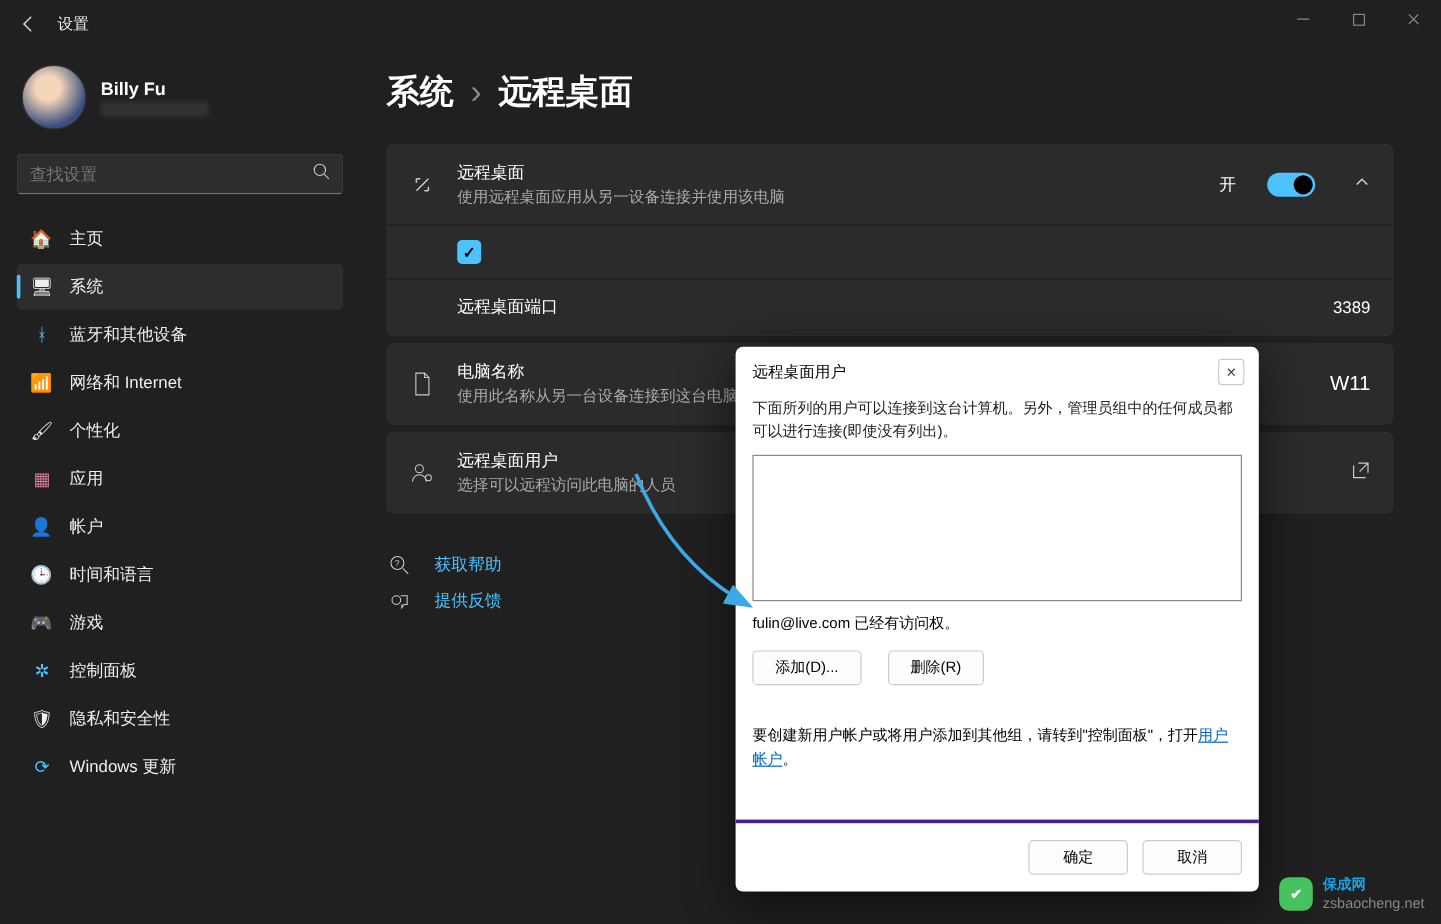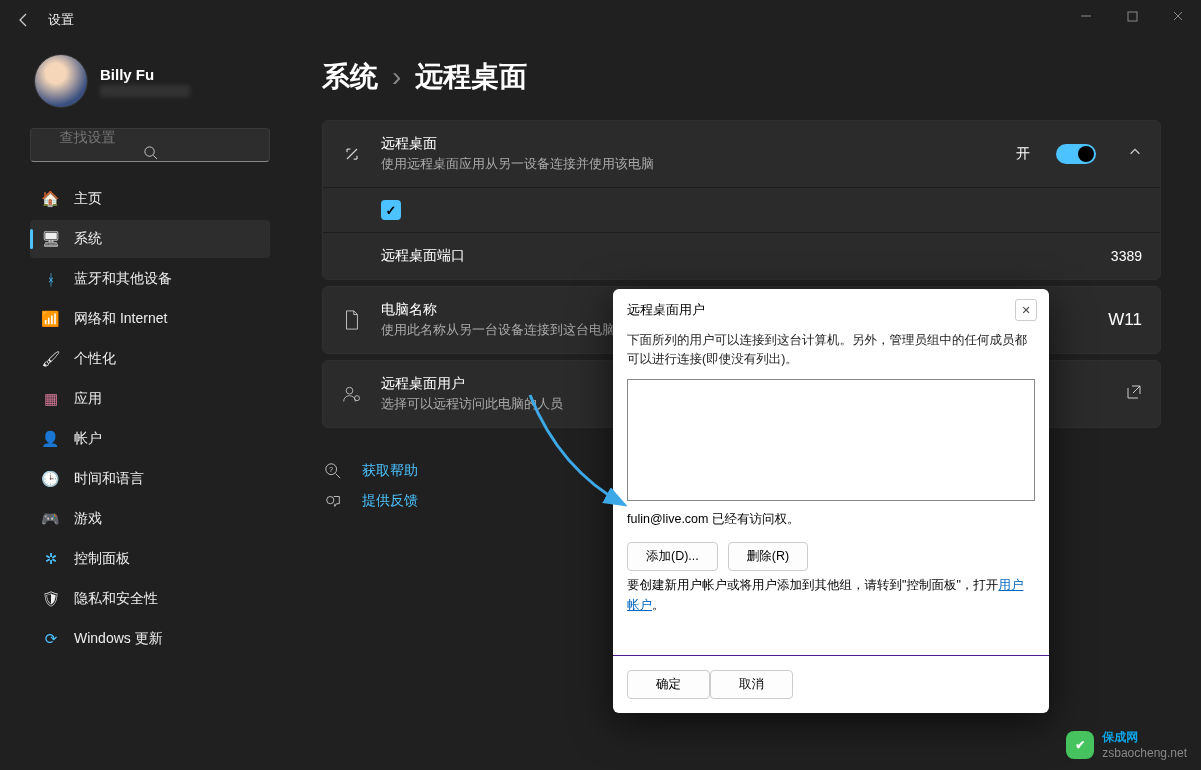--- a/index.html
+++ b/index.html
@@ -5,26 +5,26 @@
   * { margin:0; padding:0; box-sizing:border-box; font-family:"Segoe UI","Microsoft YaHei",sans-serif; }
   body { width:1201px; height:770px; background:#202020; color:#fff; overflow:hidden; position:relative; }
   
   .titlebar { display:flex; align-items:center; height:40px; padding:12px 8px; }
   .titlebar .back { width:32px; height:32px; display:flex; align-items:center; justify-content:center; color:#ccc; }
   .titlebar .title { margin-left:8px; font-size:13px; color:#eee; }
   .winbtns { position:absolute; top:0; right:0; display:flex; }
   .winbtn { width:46px; height:32px; display:flex; align-items:center; justify-content:center; color:#888; }
   
   .main { display:flex; height:calc(100% - 40px); }
-  .side { width:300px; padding:10px 30px; }
+  .side { width:300px; padding:10px 14px; }
   .profile { display:flex; align-items:center; gap:12px; margin-bottom:16px; padding:4px; }
   .avatar { width:54px; height:54px; border-radius:50%; background:radial-gradient(circle at 40% 35%, #f5d6b8 0 22%, #3a4f80 70%); border:1px solid #333;}
   .pname { font-size:15px; font-weight:600; }
   .pemail { width:90px; height:12px; background:#333; filter:blur(2px); border-radius:2px; margin-top:2px;}
-  .search { display:flex; align-items:center; background:#2d2d2d; border:1px solid #3a3a3a; border-bottom:1px solid #888; border-radius:4px; height:34px; padding:0 10px; margin-bottom:18px;flex-direction:column;}
+  .search { display:flex; align-items:center; background:#2d2d2d; border:1px solid #3a3a3a; border-bottom:1px solid #888; border-radius:4px; height:34px; padding:0 10px; margin-bottom:18px;}
   .search input { flex:1; background:transparent; border:none; outline:none; color:#fff; font-size:14px;}
   .search .sicon{color:#ccc}
   .nav { list-style:none; }
   .nav li { display:flex; align-items:center; gap:14px; height:38px; padding:0 12px; font-size:14px; color:#eee; border-radius:4px; margin-bottom:2px; cursor:pointer;}
   .nav li.active { background:#2d2d2d; position:relative;}
   .nav li.active::before{content:"";position:absolute;left:0;top:9px;width:3px;height:20px;background:#4cc2ff;border-radius:2px;}
   .nicon { width:18px; height:18px; display:flex; align-items:center; justify-content:center; font-size:15px;}
   
   .content { flex:1; padding:10px 40px 0 22px; overflow:auto;}
   .crumb { display:flex; align-items:center; gap:14px; font-size:28px; font-weight:600; margin:8px 0 24px; }
@@ -52,25 +52,25 @@
   .hlink a{color:#4cc2ff;text-decoration:none}
   
   .dialog{position:absolute;left:613px;top:289px;width:436px;background:#fff;color:#000;border-radius:6px;box-shadow:0 10px 40px rgba(0,0,0,.6);padding:0;font-size:13px}
   .dlg-head{display:flex;align-items:center;justify-content:space-between;padding:10px 12px 6px 14px}
   .dlg-title{font-size:13px}
   .dlg-x{width:22px;height:22px;border:1px solid #ccc;border-radius:3px;display:flex;align-items:center;justify-content:center;color:#444;font-size:11px}
   .dlg-body{padding:4px 14px 14px}
   .dlg-desc{font-size:12.5px;color:#222;line-height:1.5;margin-bottom:10px}
   .listbox{border:1px solid #888;height:122px;background:#fff;margin-bottom:10px}
   .access{font-size:12.5px;margin-bottom:14px}
-  .dlg-btns{display:flex;gap:10px;margin-bottom:4px}
+  .dlg-btns{display:flex;gap:22px;margin-bottom:32px}
   .dlg-btn{background:#fdfdfd;border:1px solid #ccc;border-radius:4px;padding:5px 18px;font-size:12.5px;cursor:pointer}
   .note{font-size:12.5px;line-height:1.6}
   .note a{color:#0067c0}
-  .dlg-foot{display:flex;padding:14px;border-top:1px solid #4c1d95;margin-top:26px}
+  .dlg-foot{display:flex;justify-content:flex-end;gap:12px;padding:14px;border-top:3px solid #4c1d95;margin-top:26px}
   .dlg-foot .dlg-btn{padding:5px 28px}
   
   .arrow{position:absolute;left:500px;top:390px;pointer-events:none}
   
   .wm{position:absolute;right:14px;bottom:10px;display:flex;align-items:center;gap:8px;color:#888;font-size:12px}
   .wm .logo{width:28px;height:28px;background:#46c35f;border-radius:8px;display:flex;align-items:center;justify-content:center;color:#fff;font-weight:bold}
 </style>
 </head>
 <body>
 

